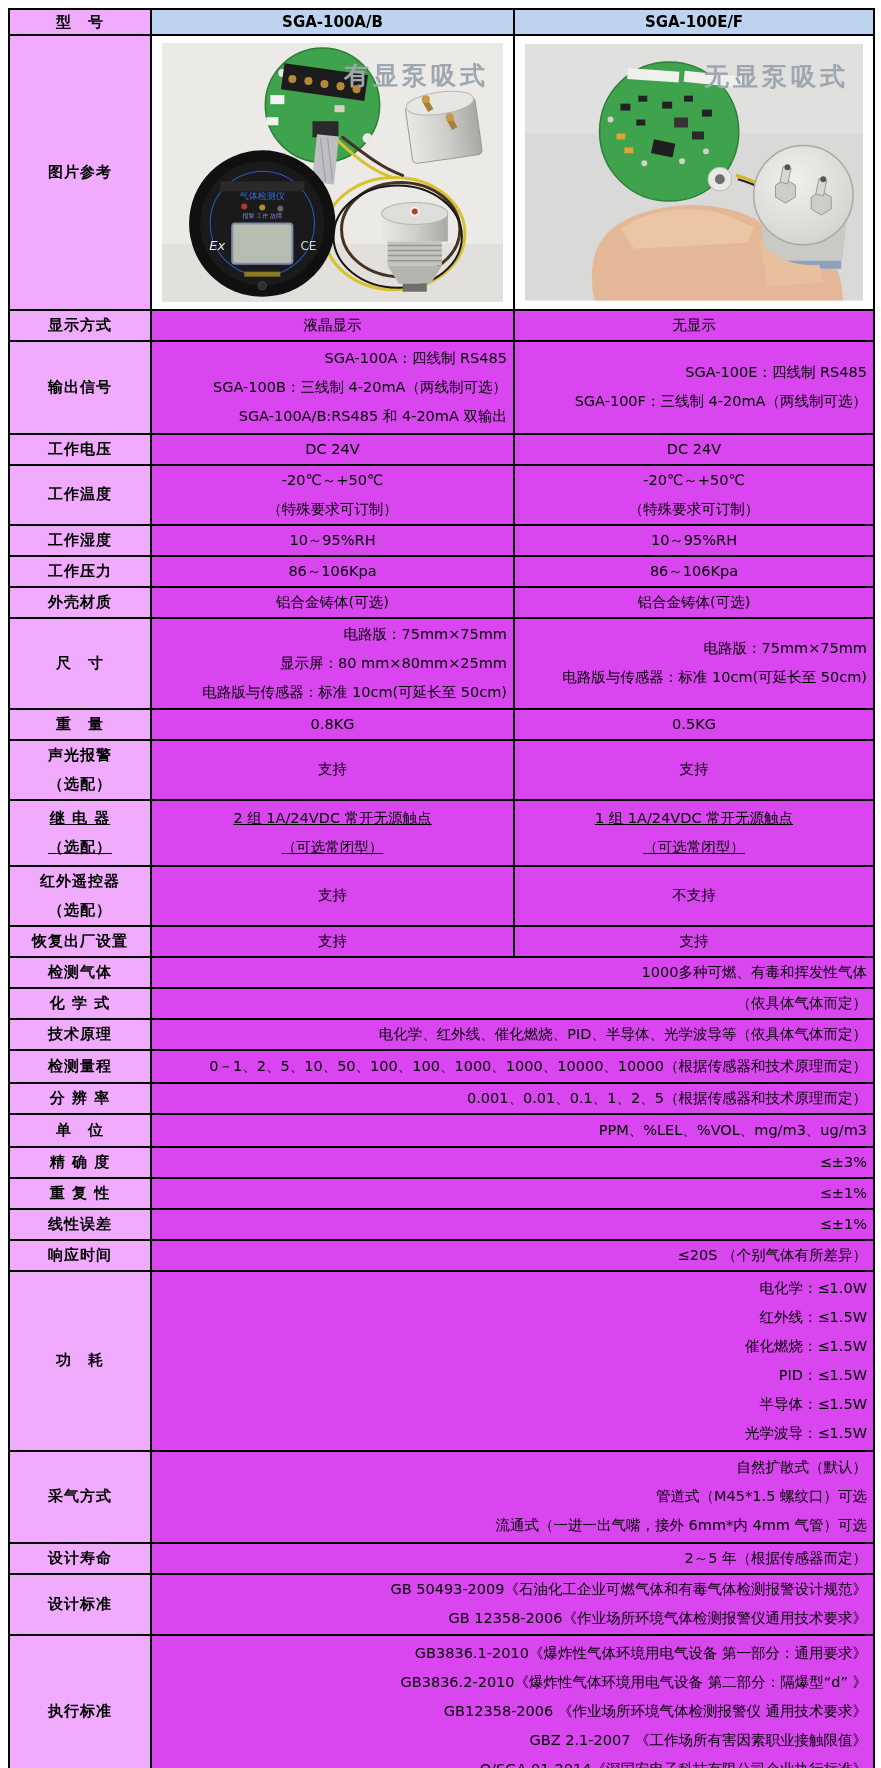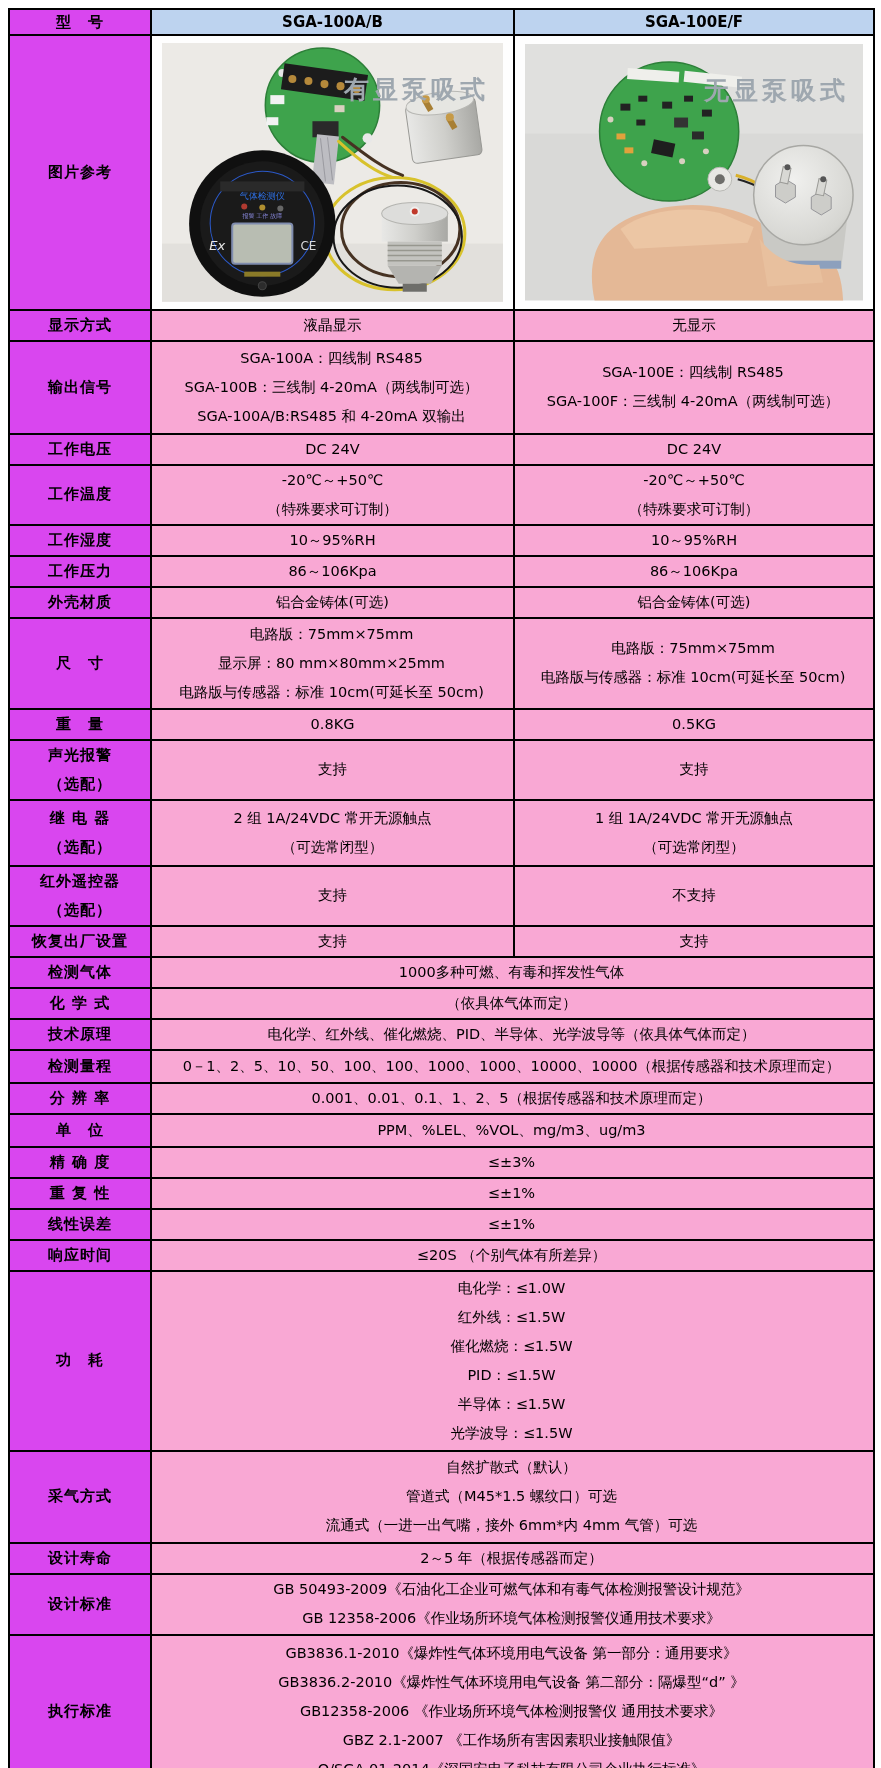--- a/index.html
+++ b/index.html
@@ -1,31 +1,31 @@
 <!DOCTYPE html>
 <html><head>
 <meta charset="utf-8">
 <style>
   html,body{margin:0;padding:0;background:#ffffff;}
   body{width:881px;height:1768px;position:relative;font-family:"DejaVu Sans",sans-serif;color:#000;}
   .sheet{position:absolute;left:8px;top:8px;}
   table{border-collapse:collapse;table-layout:fixed;width:865px;}
   th,td{border:2px solid #000;padding:0;vertical-align:middle;overflow:hidden;}
-  th{background:#d946ef;font-weight:bold;font-size:15px;text-align:center;letter-spacing:1px;}
+  th{background:#f0abfc;font-weight:bold;font-size:15px;text-align:center;letter-spacing:1px;}
   thead th.model{background:#BDD3EF;letter-spacing:0;}
-  td.val{background:#f9a8d4;font-size:14.5px;}
+  td.val{background:#d946ef;font-size:14.5px;}
   td.val.center{text-align:center;}
-  td.val.left{text-align:center;padding-left:4px;padding-right:6px;}
+  td.val.left{text-align:right;padding-left:4px;padding-right:6px;}
   .line{line-height:29px;white-space:nowrap;}
   thead tr{height:26px;}
   tr.imgrow{height:270px;}
   td.photo-cell{background:#fefefe;padding:7px 10px;}
   .photo{position:relative;width:100%;height:100%;}
   .photo svg{display:block;width:100%;height:100%;}
-  .watermark{position:absolute;top:30px;right:14px;font-size:25px;color:#9EA7AF;letter-spacing:4px;font-weight:bold;}
+  .watermark{position:absolute;top:16px;right:14px;font-size:25px;color:#9EA7AF;letter-spacing:4px;font-weight:bold;}
 </style>
 </head>
 <body>
 
 <div class="sheet">
   <table>
     <colgroup>
         <col style="width:142px">
         <col style="width:363px">
         <col style="width:360px">
@@ -306,21 +306,21 @@
             <div class="line">声光报警</div>
             <div class="line">（选配）</div>
           </th>
           <td class="val center">
             <div class="line">支持</div>
           </td>
           <td class="val center">
             <div class="line">支持</div>
           </td>
         </tr>
-        <tr style="height: 66px;">
+        <tr style="height: 66px; text-decoration: underline;">
           <th>
             <div class="line">继 电 器</div>
             <div class="line">（选配）</div>
           </th>
           <td class="val center">
             <div class="line">2 组 1A/24VDC 常开无源触点</div>
             <div class="line">（可选常闭型）</div>
           </td>
           <td class="val center">
             <div class="line">1 组 1A/24VDC 常开无源触点</div>

